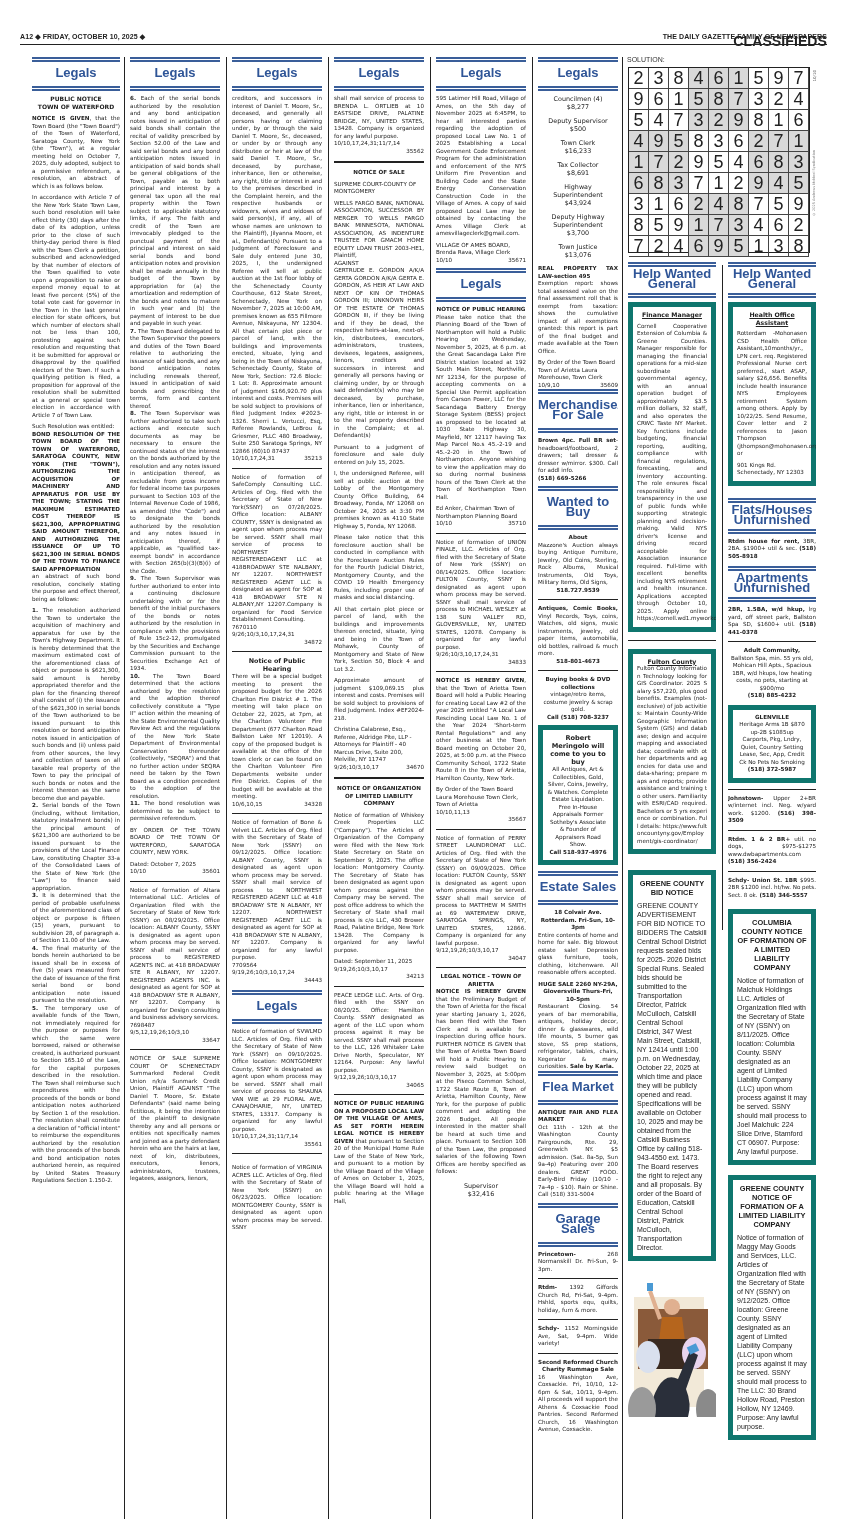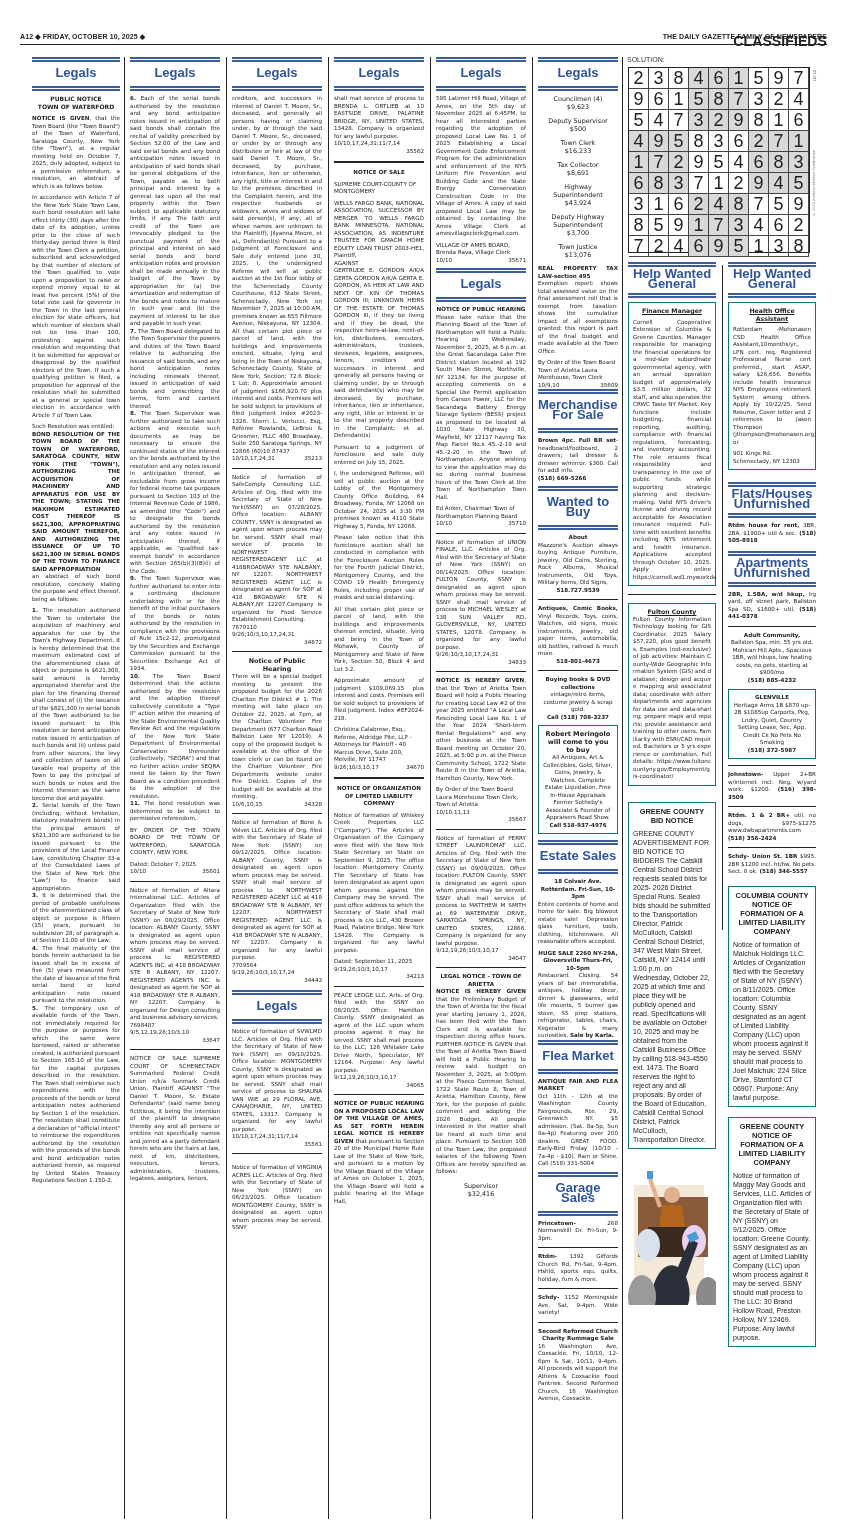--- a/index.html
+++ b/index.html
@@ -13,21 +13,21 @@
   .vrule { position: absolute; top: 57px; width: 1px; background: #222; }
   .sechead { text-align: center; margin-bottom: 6px; }
   .sechead .bar { height: 3px; background: #3a5e99; border-bottom: 1px solid #fff; box-shadow: 0 2px 0 #3a5e99; }
   .sechead .title { color: #2f5597; font-family: "Liberation Sans", sans-serif; font-weight: bold; font-size: 13px; line-height: 10px; padding: 8px 0 8px; }
   .hr { border-top: 1px solid #222; margin: 5px 0; }
   .hrthick { border-top: 2px solid #222; margin: 6px 0; }
   .center { text-align: center; }
   .b { font-weight: bold; }
   .p { margin-bottom: 4px; }
   .num { text-align: right; }
-  .box { border: 1px solid #0f766e; padding: 4px 4px; margin-bottom: 6px; }
+  .box { border: 5px solid #0f766e; padding: 4px 4px; margin-bottom: 6px; }
   .box .u { text-decoration: underline; font-weight: bold; text-align: center; font-size: 6.2px; }
   .sans { font-family: "Liberation Sans", sans-serif; font-size: 7px; line-height: 9px; text-align: left; margin-top: 16px; }
   .sans .head { font-weight: bold; text-align: center; font-size: 7.4px; line-height: 9px; }
   .salary { text-align: center; margin: 6px 0; font-size: 6.4px; line-height: 8px; }
   .sudoku-label { position: absolute; left: 627px; top: 56px; font-family: "Liberation Sans", sans-serif; font-size: 7px; color: #333; }
   .sudoku { position: absolute; left: 628px; top: 67px; width: 182px; height: 186px; display: grid; grid-template-columns: repeat(9, 1fr); grid-template-rows: repeat(9, 1fr); border: 1px solid #222; }
   .sudoku .cell { border-right: 1px solid #444; border-bottom: 1px solid #444; font-family: "Liberation Sans", sans-serif; font-size: 18px; line-height: 20px; text-align: center; color: #222; }
   .sudoku .cell.shade { background: #d9d9d9; }
   .sudoku-side { position: absolute; left: 812px; top: 70px; font-size: 4px; writing-mode: vertical-rl; transform: rotate(180deg); color: #555; }
   .sudoku-copy { position: absolute; left: 812px; top: 150px; font-size: 3.5px; writing-mode: vertical-rl; transform: rotate(180deg); color: #888; }
@@ -230,21 +230,21 @@
 </div>
 
 <div class="col" style="left:538px;width:80px;height:1465px">
   <div class="sechead">
       <div class="bar"></div>
       <div class="title">Legals</div>
       <div class="bar"></div>
     </div>
   <div class="salary">
       <div>Councilmen (4)</div>
-      <div>$9,623</div>
+      <div>$8,277</div>
     </div>
   <div class="salary">
       <div>Deputy Supervisor</div>
       <div>$500</div>
     </div>
   <div class="salary">
       <div>Town Clerk</div>
       <div>$16,233</div>
     </div>
   <div class="salary">

